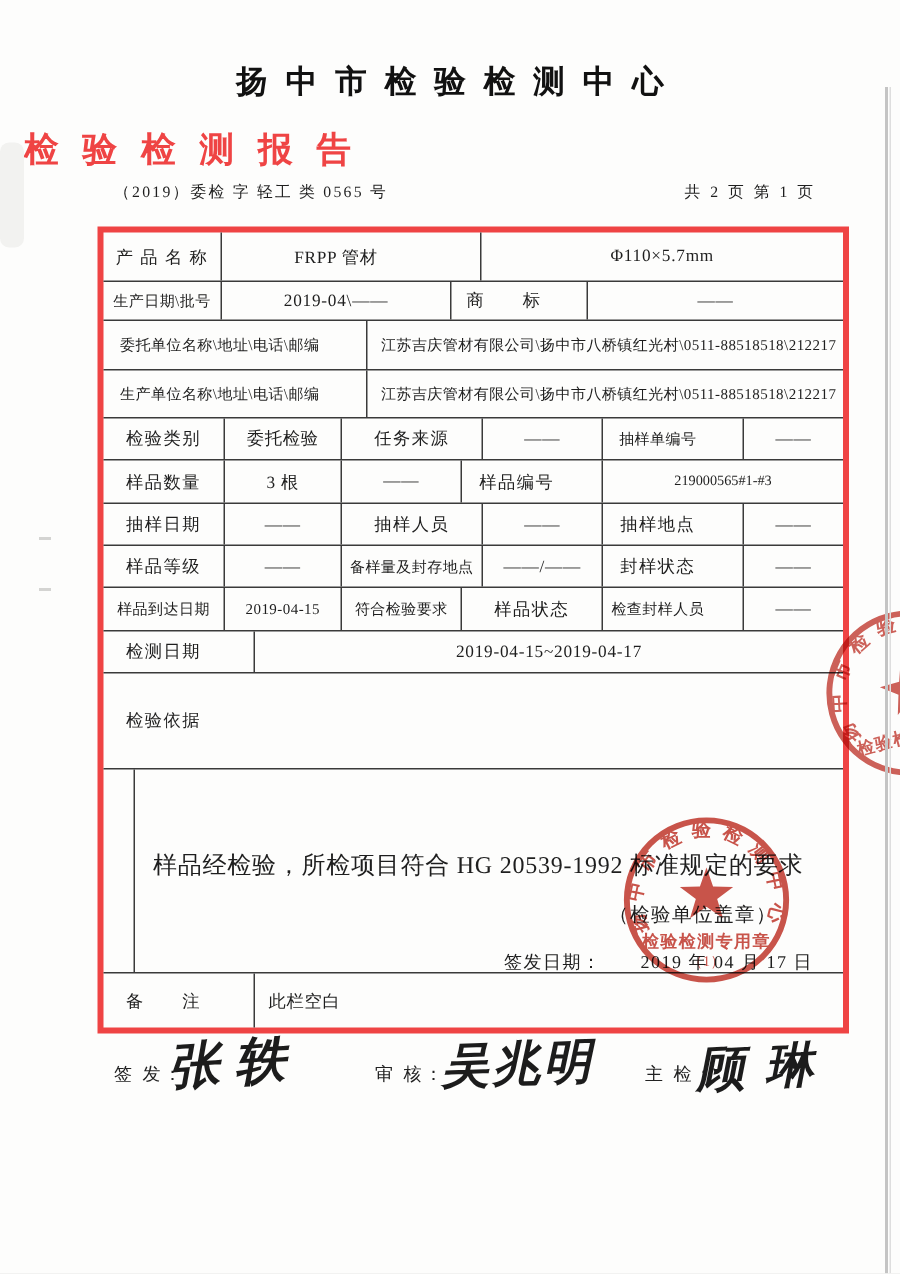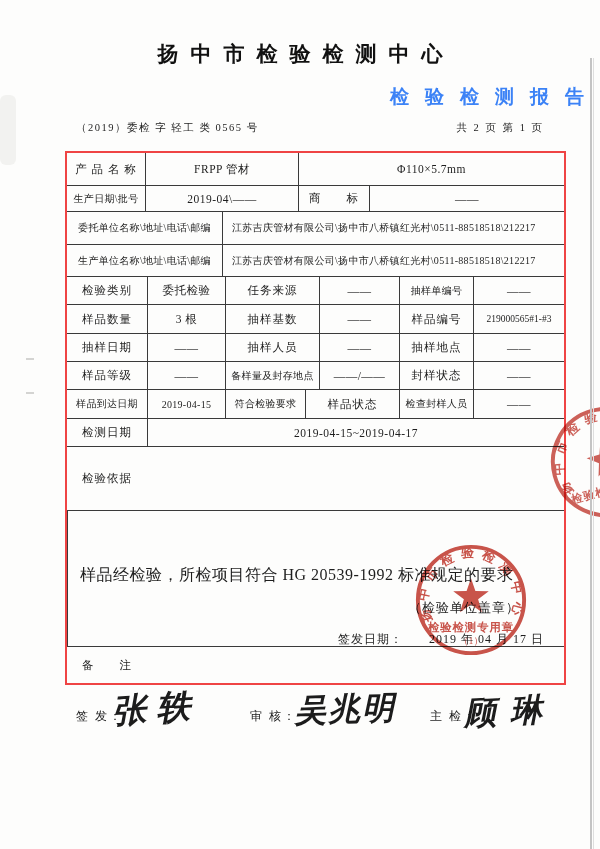--- a/index.html
+++ b/index.html
@@ -8,39 +8,39 @@
     background:#fdfdfc;overflow:hidden;
     font-family:"Liberation Serif","DejaVu Serif",serif;
     color:#1e1e1e;
   }
   
   .org-title{
     position:absolute;top:40px;left:0;width:100%;text-align:center;
     font-size:21px;font-weight:700;letter-spacing:12px;text-indent:12px;color:#111;
   }
   .report-title{
-    position:absolute;top:84px;left:0;width:100%;text-align:right;
-    font-size:19px;font-weight:700;letter-spacing:16px;text-indent:16px;color:#3b82f6;
+    position:absolute;top:84px;left:0;width:100%;text-align:left;
+    font-size:23px;font-weight:700;letter-spacing:16px;text-indent:16px;color:#ef4444;
   }
   .report-no{position:absolute;top:121px;left:76px;font-size:10.5px;letter-spacing:1.5px;text-align:right;}
   .page-info{position:absolute;top:121px;right:56px;font-size:10.5px;letter-spacing:2px;}
   
   .report-table{
     position:absolute;left:65px;top:151px;width:501px;
-    border:2px solid #ef4444;box-sizing:border-box;background:transparent;
+    border:4px solid #ef4444;box-sizing:border-box;background:transparent;
   }
   .tr{display:flex;box-sizing:border-box;border-top:1px solid #3a3a3a;}
   .tr.first{border-top:none;}
   .td{
     box-sizing:border-box;border-left:1px solid #3a3a3a;
     display:flex;align-items:center;justify-content:center;
     font-size:11.5px;letter-spacing:0.5px;overflow:hidden;text-align:center;
   }
   .td.nc{border-left:none;}
-  .td.grow{flex:1;}
+  .td.grow{flex:1;margin-left:20px;}
   .td.left{justify-content:flex-start;text-align:left;padding-left:9px;padding-right:4px;}
   .lab{letter-spacing:1px;}
   .small{font-size:10px;letter-spacing:0.3px;}
   .tiny{font-size:9.5px;letter-spacing:0;}
   
   .concl-cell{position:relative;display:block;}
   .concl-text{position:absolute;top:54px;left:12px;font-size:16px;letter-spacing:0.5px;}
   .seal-note{position:absolute;top:88px;right:44px;font-size:13px;letter-spacing:1px;}
   .issue-line{position:absolute;top:120px;right:20px;font-size:12px;letter-spacing:1px;}
   .issue-line .gap{display:inline-block;width:26px;}
@@ -100,21 +100,20 @@
       <div class="td" style="width:78px">委托检验</div>
       <div class="td lab" style="width:94px">任务来源</div>
       <div class="td" style="width:80px">——</div>
       <div class="td lab small" style="width:74px">抽样单编号</div>
       <div class="td grow">——</div>
     </div>
 
     <div class="tr" style="height:29px">
       <div class="td nc lab" style="width:80px">样品数量</div>
       <div class="td" style="width:78px">3 根</div>
-      <div class="td lab" style="width:94px">抽样基数</div>
       <div class="td" style="width:80px">——</div>
       <div class="td lab" style="width:74px">样品编号</div>
       <div class="td grow tiny">219000565#1-#3</div>
     </div>
 
     <div class="tr" style="height:28px">
       <div class="td nc lab" style="width:80px">抽样日期</div>
       <div class="td" style="width:78px">——</div>
       <div class="td lab" style="width:94px">抽样人员</div>
       <div class="td" style="width:80px">——</div>
@@ -154,20 +153,21 @@
         <div class="concl-text">样品经检验，所检项目符合 HG 20539-1992 标准规定的要求</div>
         <div class="seal-note">（检验单位盖章）</div>
         <div class="issue-line">
           <span>签发日期：</span><span class="gap"></span><span>2019 年 04 月 17 日</span>
         </div>
       </div>
     </div>
 
     <div class="tr" style="height:37px">
       <div class="td nc lab" style="width:80px">备　　注</div>
+      <div class="td grow left">此栏空白</div>
     </div>
 
   </div>
 
   <div class="sig-label" style="left:76px;top:708px">签  发：</div>
   <div class="sig-name" style="left:112px;top:686px;transform:rotate(-4deg);letter-spacing:10px">张轶</div>
 
   <div class="sig-label" style="left:250px;top:708px">审  核：</div>
   <div class="sig-name" style="left:294px;top:688px;transform:rotate(-2deg);letter-spacing:2px;font-size:32px">吴兆明</div>
 

